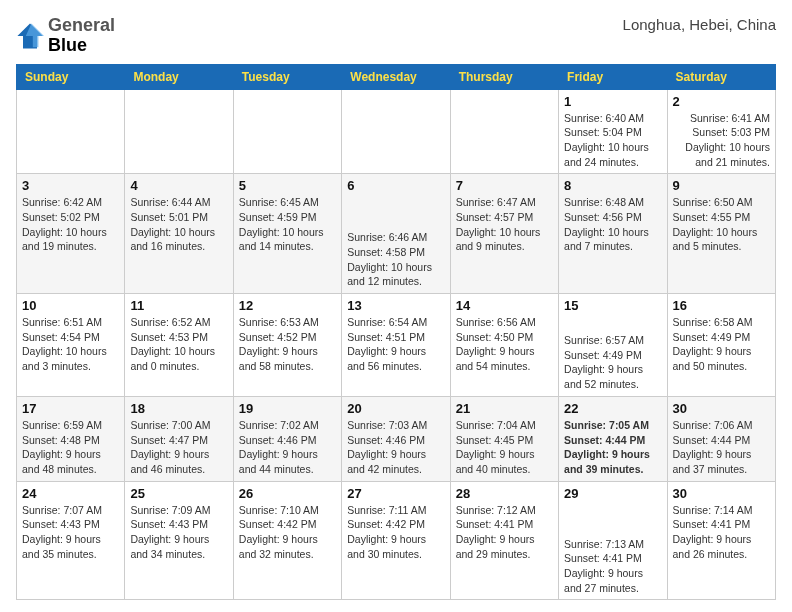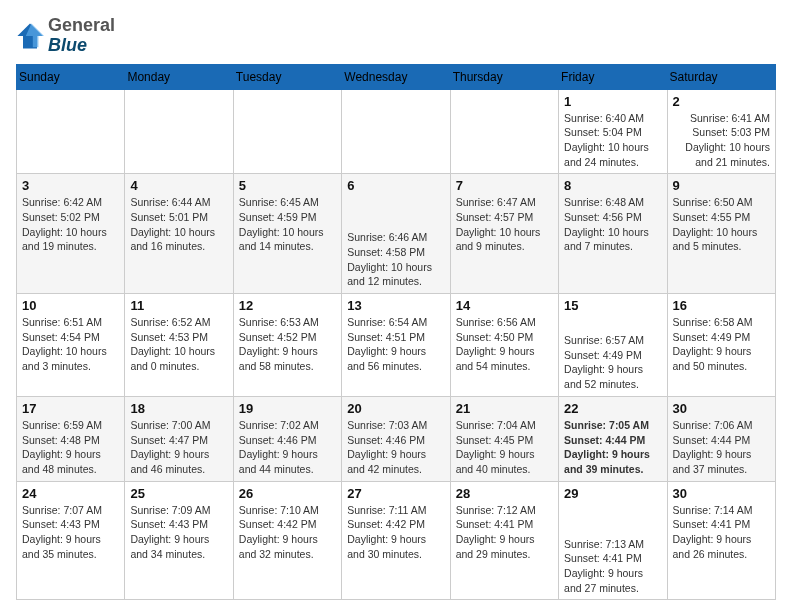--- a/index.html
+++ b/index.html
@@ -20,21 +20,21 @@
       display: flex;
       align-items: center;
       gap: 4px;
     }
     .logo-text {
       font-size: 18px;
       font-weight: bold;
       line-height: 1.1;
     }
     .logo-general { color: #555; }
-    .logo-blue { color: #0c4a6e; font-style: italic; }
+    .logo-blue { color: #000000; }
     .logo-icon {
       width: 28px;
       height: 28px;
     }
     .title-block { text-align: right; }
     .month-title {
       font-size: 32px;
       font-weight: bold;
       color: #222;
     }
@@ -42,25 +42,25 @@
       font-size: 15px;
       color: #444;
     }
     .calendar {
       width: 100%;
       border-collapse: collapse;
       font-size: 11px;
     }
     .calendar th {
       background: #1a6ab5;
-      color: #000000;
+      color: #fde047;
       text-align: left;
-      padding: 5px 2px;
+      padding: 5px 8px;
       font-size: 12px;
-      font-weight: normal;
+      font-weight: bold;
       border: 1px solid #1a6ab5;
     }
     .calendar td {
       border: 1px solid #ccc;
       vertical-align: top;
       padding: 4px 5px;
       width: 107px;
       min-height: 80px;
       background: #fff;
     }
@@ -91,20 +91,21 @@
     <svg class="logo-icon" viewBox="0 0 40 40">
       <polygon points="20,2 38,20 30,20 30,38 10,38 10,20 2,20" fill="#1a6ab5"></polygon>
       <polygon points="22,2 40,20 32,20 32,36 24,36 24,20 14,20" fill="#5baae8" opacity="0.7"></polygon>
     </svg>
     <div class="logo-text">
       <span class="logo-general">General</span><br>
       <span class="logo-blue">Blue</span>
     </div>
   </div>
   <div class="title-block">
+    <div class="location">Longhua, Hebei, China</div>
   </div>
 </div>
 
 <table class="calendar">
   <thead>
     <tr id="dow-header">
     <th>Sunday</th>
         <th>Monday</th>
         <th>Tuesday</th>
         <th>Wednesday</th>

